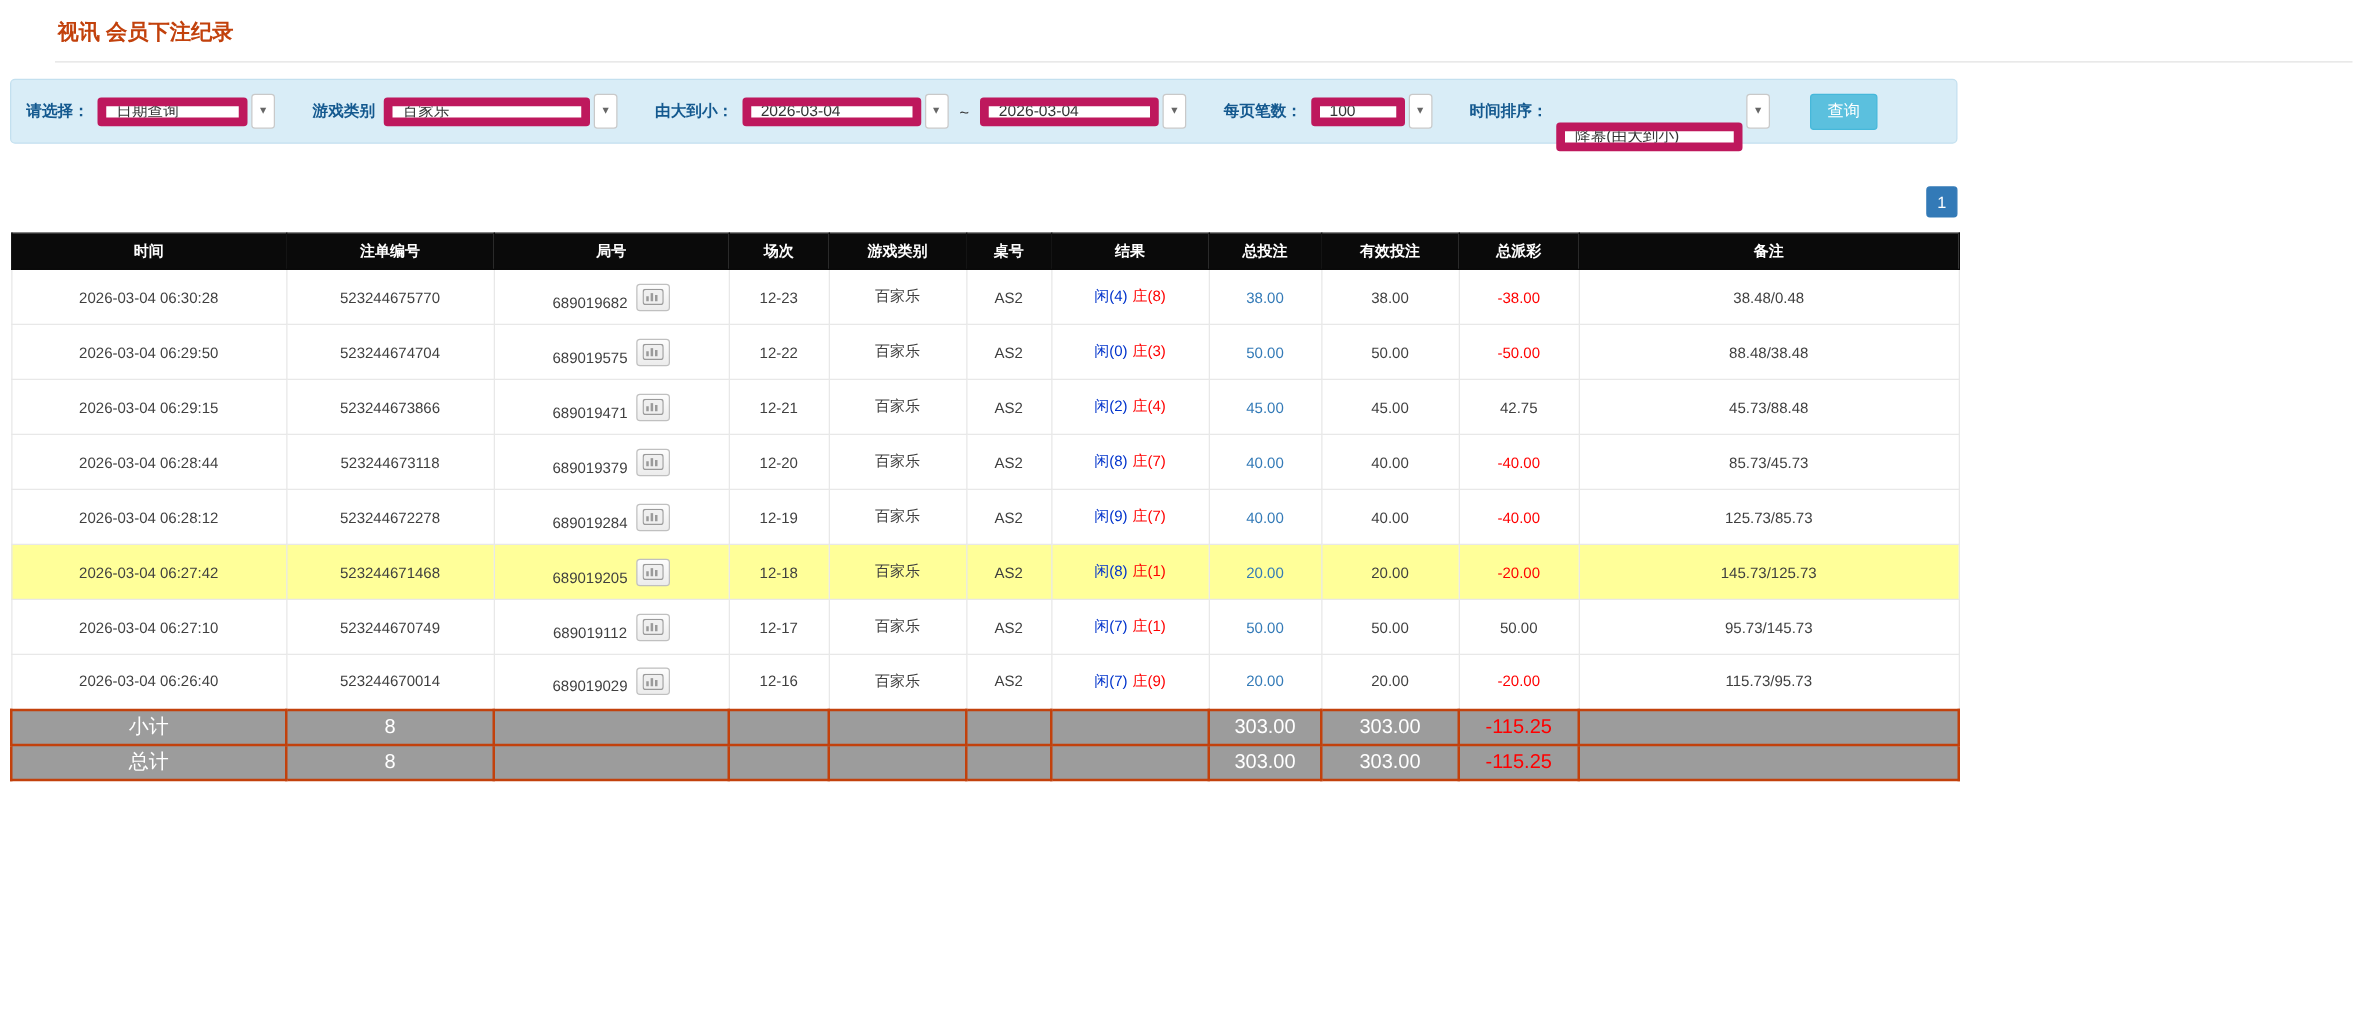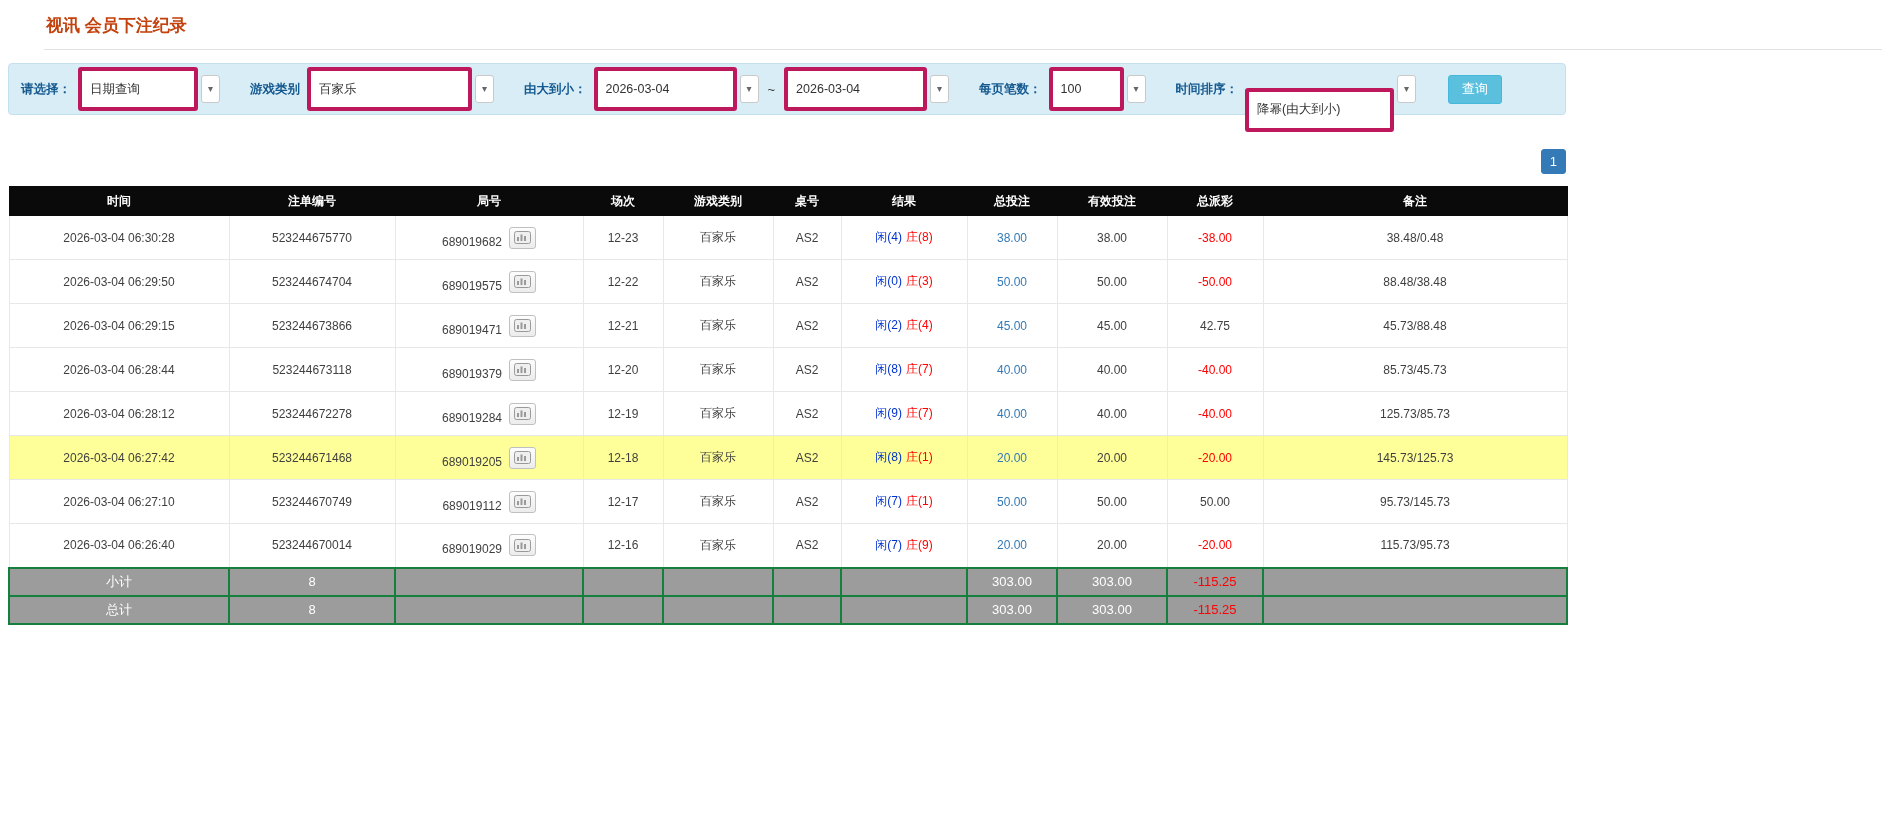--- a/index.html
+++ b/index.html
@@ -30,22 +30,22 @@
     padding: 11px 12px;
     display: flex;
     align-items: center;
     gap: 30px;
     height: 52px;
   }
   .fgroup { display: flex; align-items: center; gap: 7px; }
   .flabel { color: #14598f; font-weight: bold; font-size: 12.5px; white-space: nowrap; }
   .combo { display: inline-flex; align-items: center; }
   .ctext {
-    height: 44px;
-    border: 4px solid #be185d;
+    height: 23px;
+    border: 7px solid #be185d;
     border-radius: 3px;
     background: #fff;
     padding: 0 8px;
     font-size: 12.5px;
     color: #333;
     font-family: "Liberation Sans", "DejaVu Sans", sans-serif;
   }
   .cbtn {
     width: 19px; height: 28px;
     margin-left: 3px;
@@ -139,25 +139,25 @@
     align-items: center;
     justify-content: center;
     width: 27px; height: 22px;
     border: 1px solid #c0c0c0;
     border-radius: 3px;
     background: linear-gradient(#fdfdfd, #ececec);
     cursor: pointer;
   }
   tfoot td {
     background: #9c9c9c;
-    border: 2px solid #15803d;
+    border: 2px solid #c2410c;
     color: #fff;
     height: 28px;
     text-align: center;
-    font-size: 13px;
+    font-size: 16px;
   }
   tfoot td.neg { color: #ff0000; }
 </style>
 </head>
 <body>
 
 <div class="page">
   <div class="page-title">视讯 会员下注纪录</div>
 
   <div class="content">

